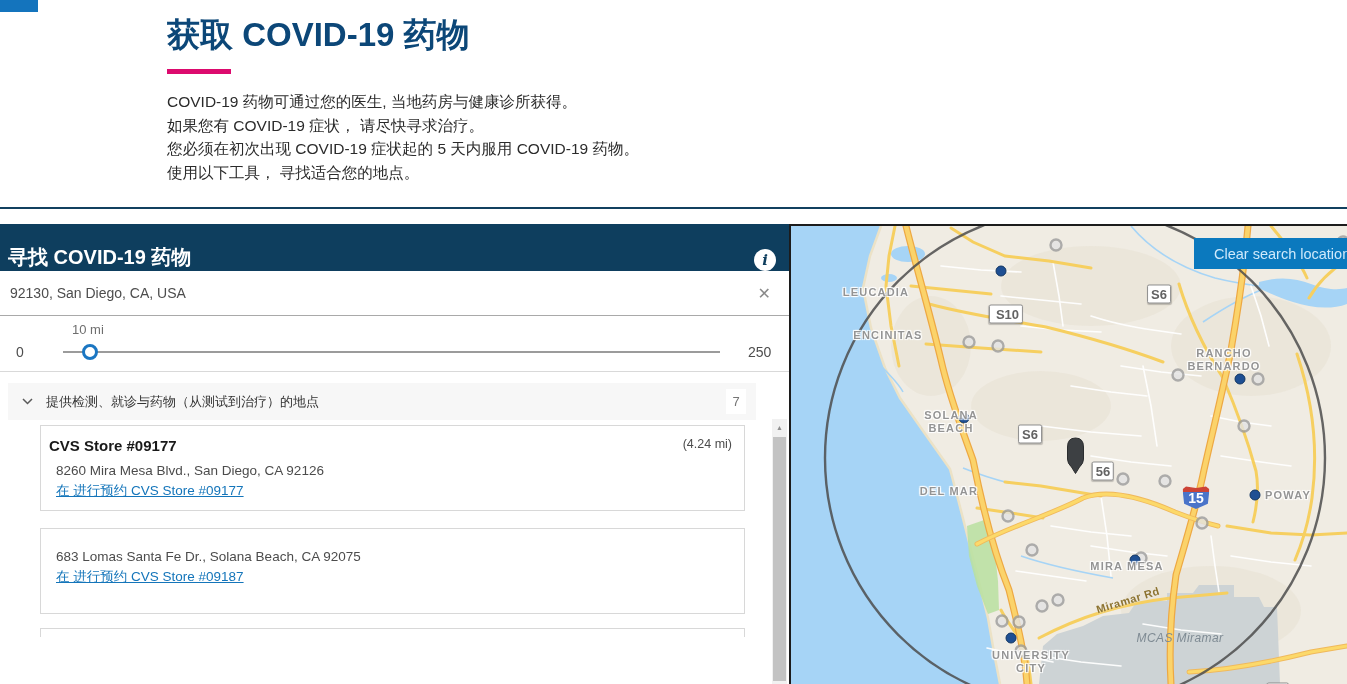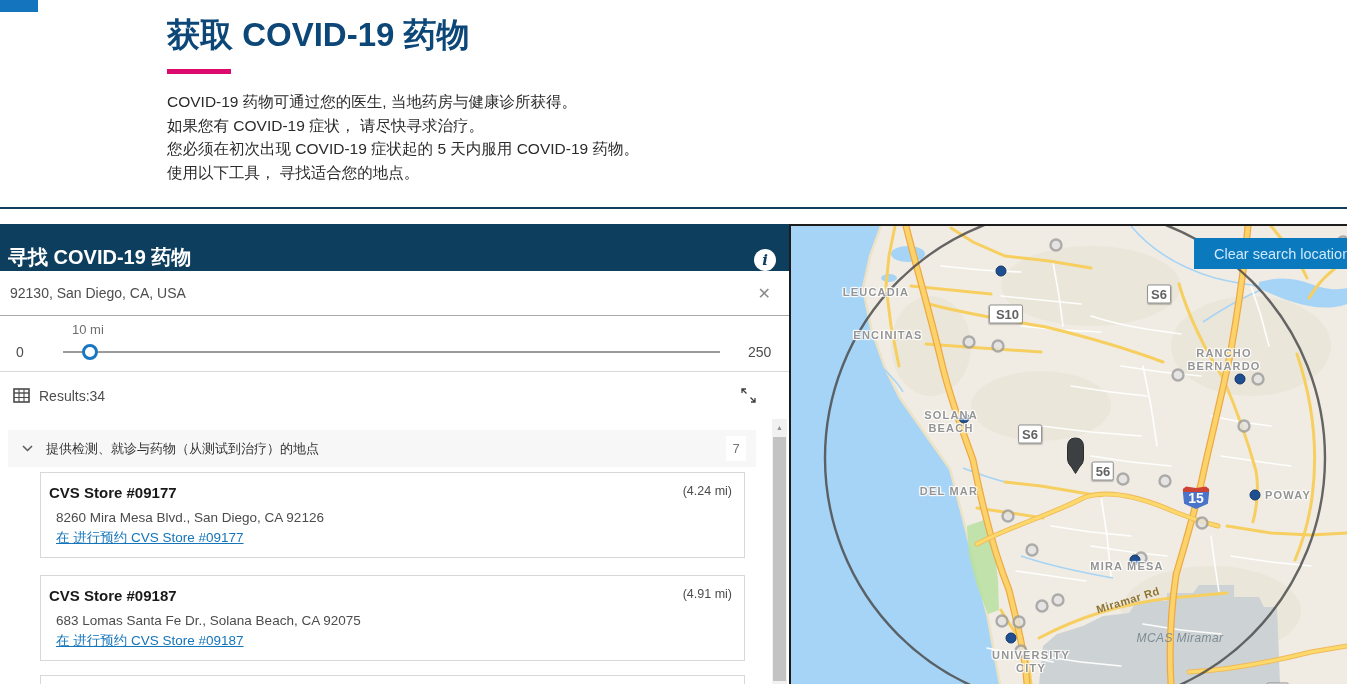--- a/index.html
+++ b/index.html
@@ -124,58 +124,40 @@
   </div>
 
   <div id="slider-row">
     <span class="slider-minmax" id="slider-min">0</span>
     <span id="slider-value">10 mi</span>
     <div id="slider-track"></div>
     <div id="slider-handle"></div>
     <span class="slider-minmax" id="slider-max">250</span>
   </div>
 
-  <div id="results-row">
-    <svg width="17" height="15" viewBox="0 0 17 15">
-      <rect x="1" y="1" width="15" height="13" fill="none" stroke="#4a4a4a" stroke-width="1.6"></rect>
-      <line x1="1" y1="5" x2="16" y2="5" stroke="#4a4a4a" stroke-width="1.4"></line>
-      <line x1="1" y1="9.5" x2="16" y2="9.5" stroke="#4a4a4a" stroke-width="1.1"></line>
-      <line x1="6" y1="1" x2="6" y2="14" stroke="#4a4a4a" stroke-width="1.1"></line>
-      <line x1="11" y1="1" x2="11" y2="14" stroke="#4a4a4a" stroke-width="1.1"></line>
-    </svg>
-    <span id="results-label">Results:34</span>
-    <svg id="expand-icon" width="17" height="18" viewBox="0 0 17 18">
-      <path d="M6.5,6.5 L2,2 M2,6 L2,2 L6,2" fill="none" stroke="#3f3f3f" stroke-width="1.3"></path>
-      <path d="M10.5,10.5 L15,15 M15,11 L15,15 L11,15" fill="none" stroke="#3f3f3f" stroke-width="1.3"></path>
-    </svg>
-  </div>
 
   <div id="list-viewport">
     <div id="section-header">
       <svg width="11" height="7" viewBox="0 0 11 7">
         <polyline points="1,1 5.5,5.5 10,1" fill="none" stroke="#5a5a5a" stroke-width="1.5"></polyline>
       </svg>
       <span id="section-title">提供检测、就诊与药物（从测试到治疗）的地点</span>
       <span id="section-badge">7</span>
     </div>
 
     <div class="card" id="card-0">
       <div class="card-top">
         <span class="card-title">CVS Store #09177</span>
         <span class="card-distance">(4.24 mi)</span>
       </div>
       <div class="card-address">8260 Mira Mesa Blvd., San Diego, CA 92126</div>
       <a class="card-link">在 进行预约 CVS Store #09177</a>
     </div>
 
     <div class="card" id="card-1">
-      <div class="card-top">
-        <span class="card-title">CVS Store #09187</span>
-        <span class="card-distance">(4.91 mi)</span>
-      </div>
       <div class="card-address">683 Lomas Santa Fe Dr., Solana Beach, CA 92075</div>
       <a class="card-link">在 进行预约 CVS Store #09187</a>
     </div>
 
     <div class="card" id="card-2"></div>
   </div>
 
   <div id="scrollbar">
     <div id="scroll-up">▲</div>
     <div id="scroll-thumb"></div>

